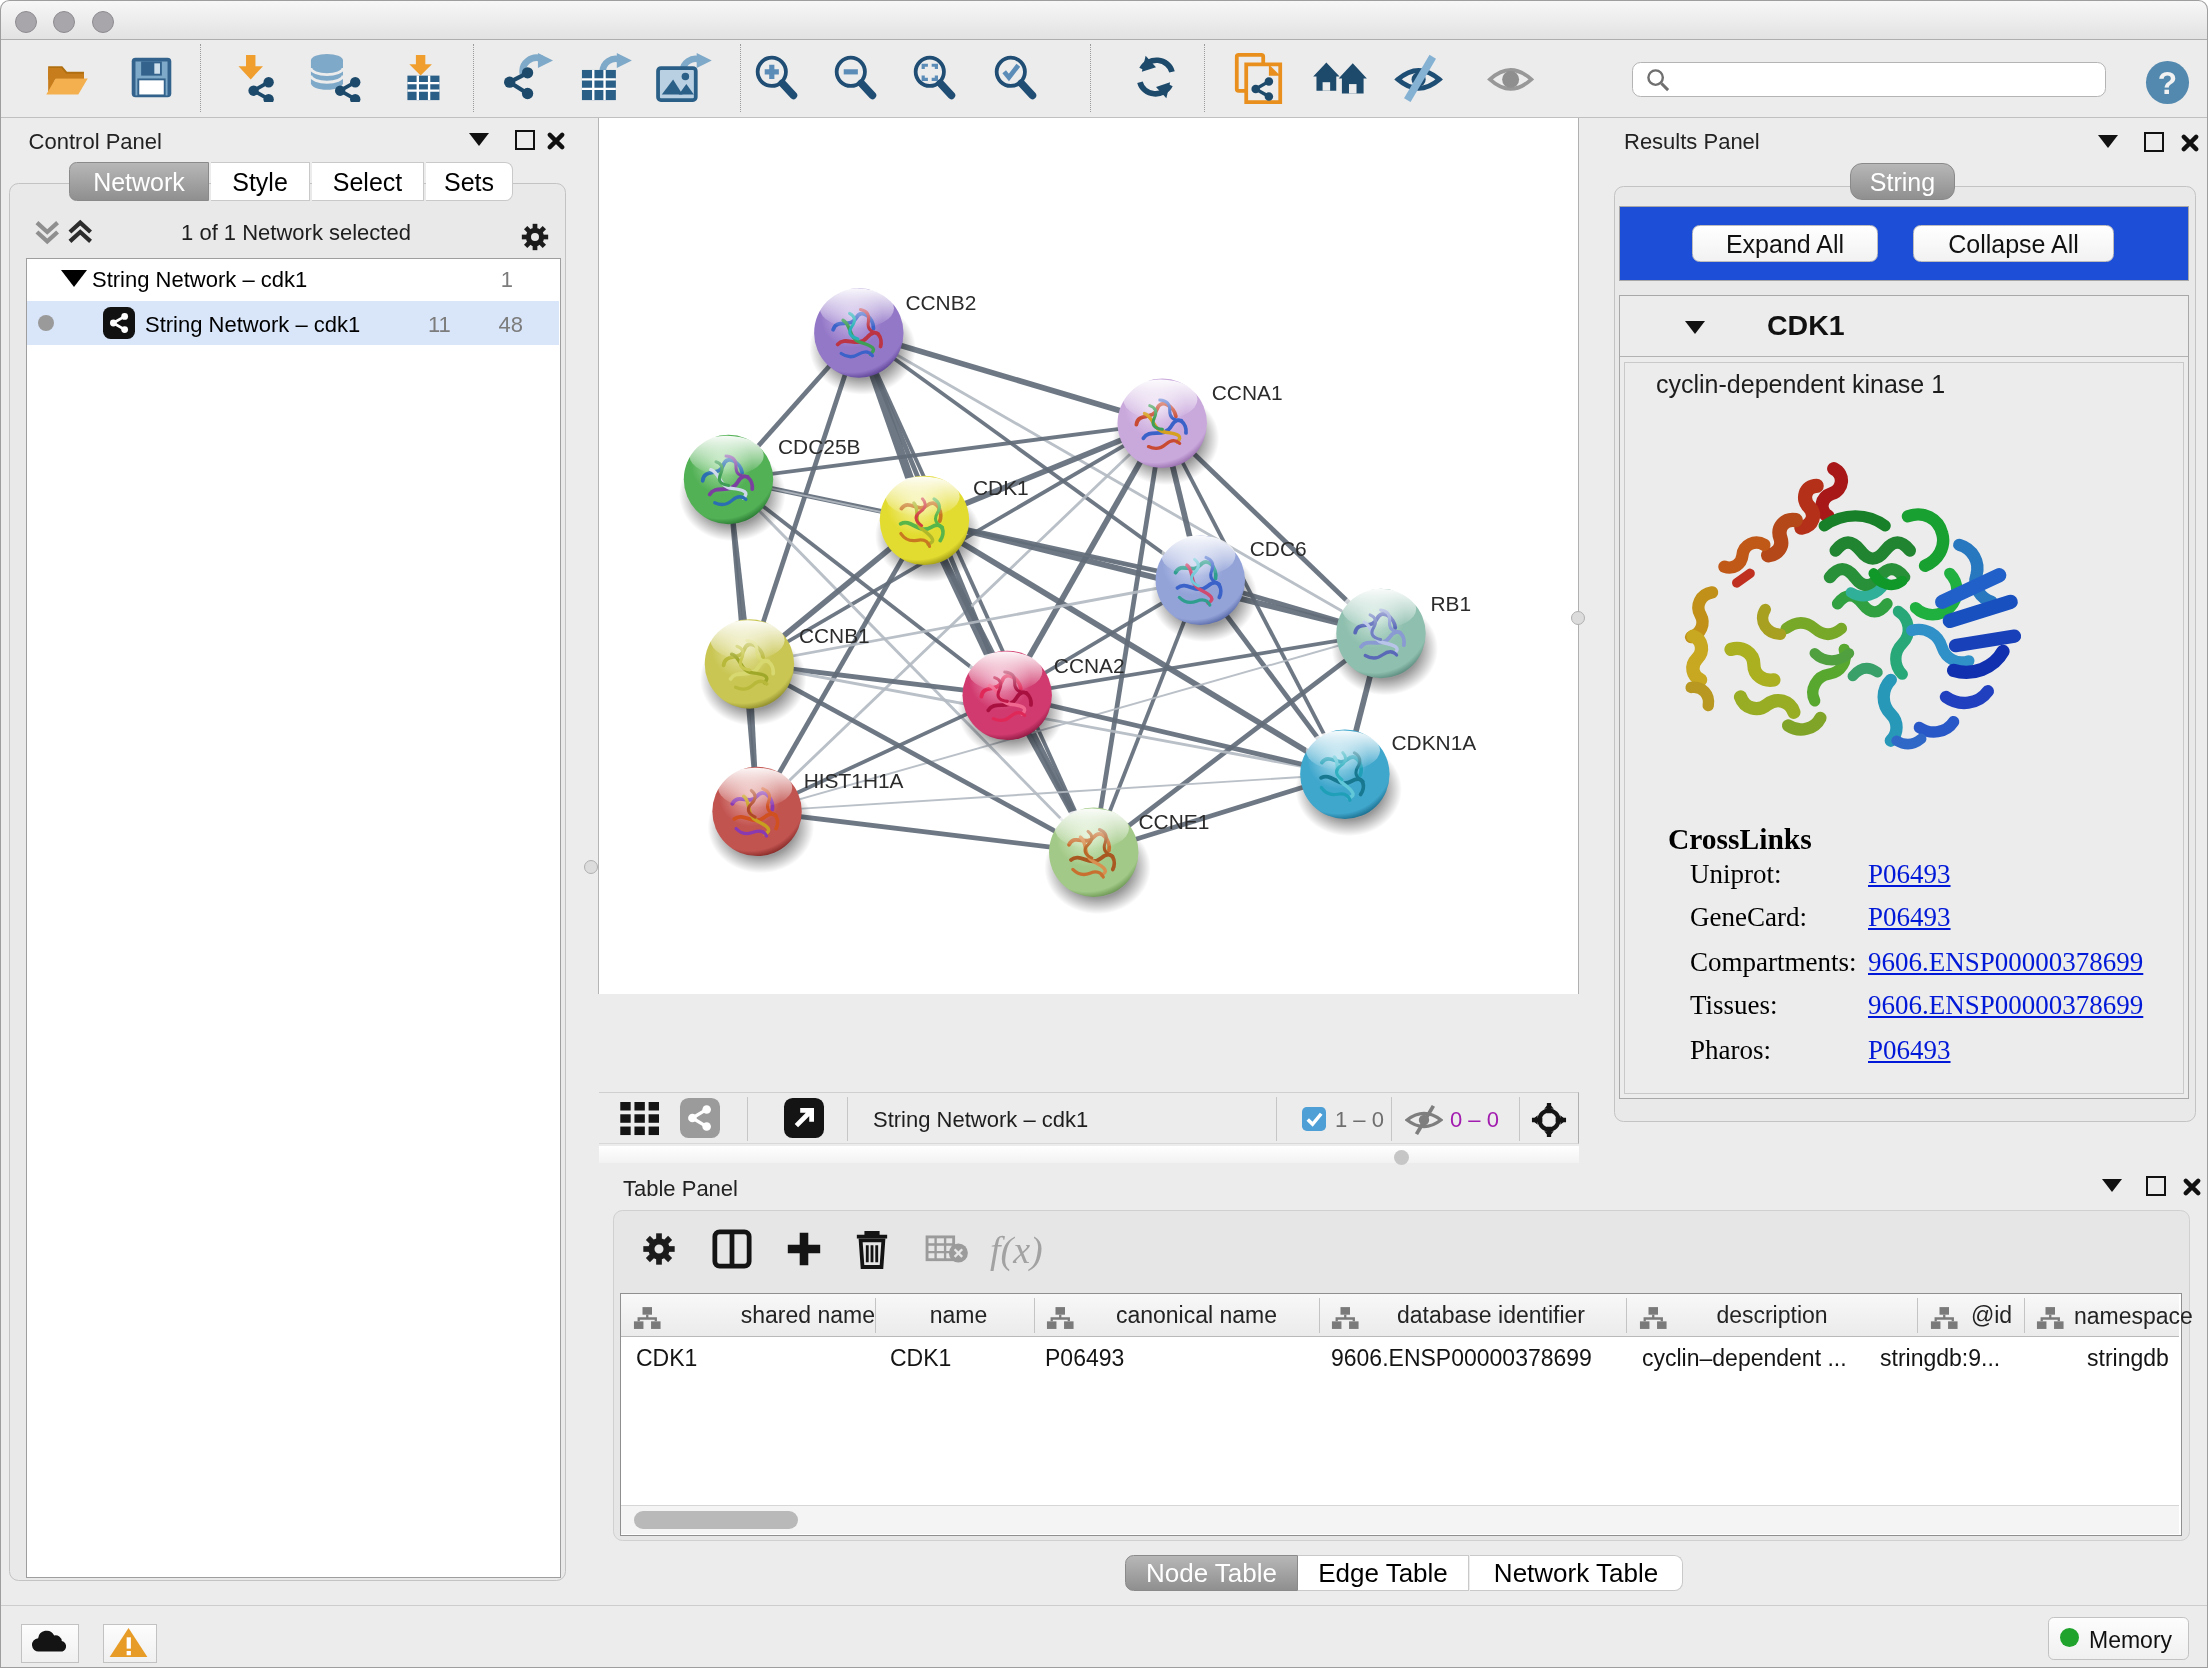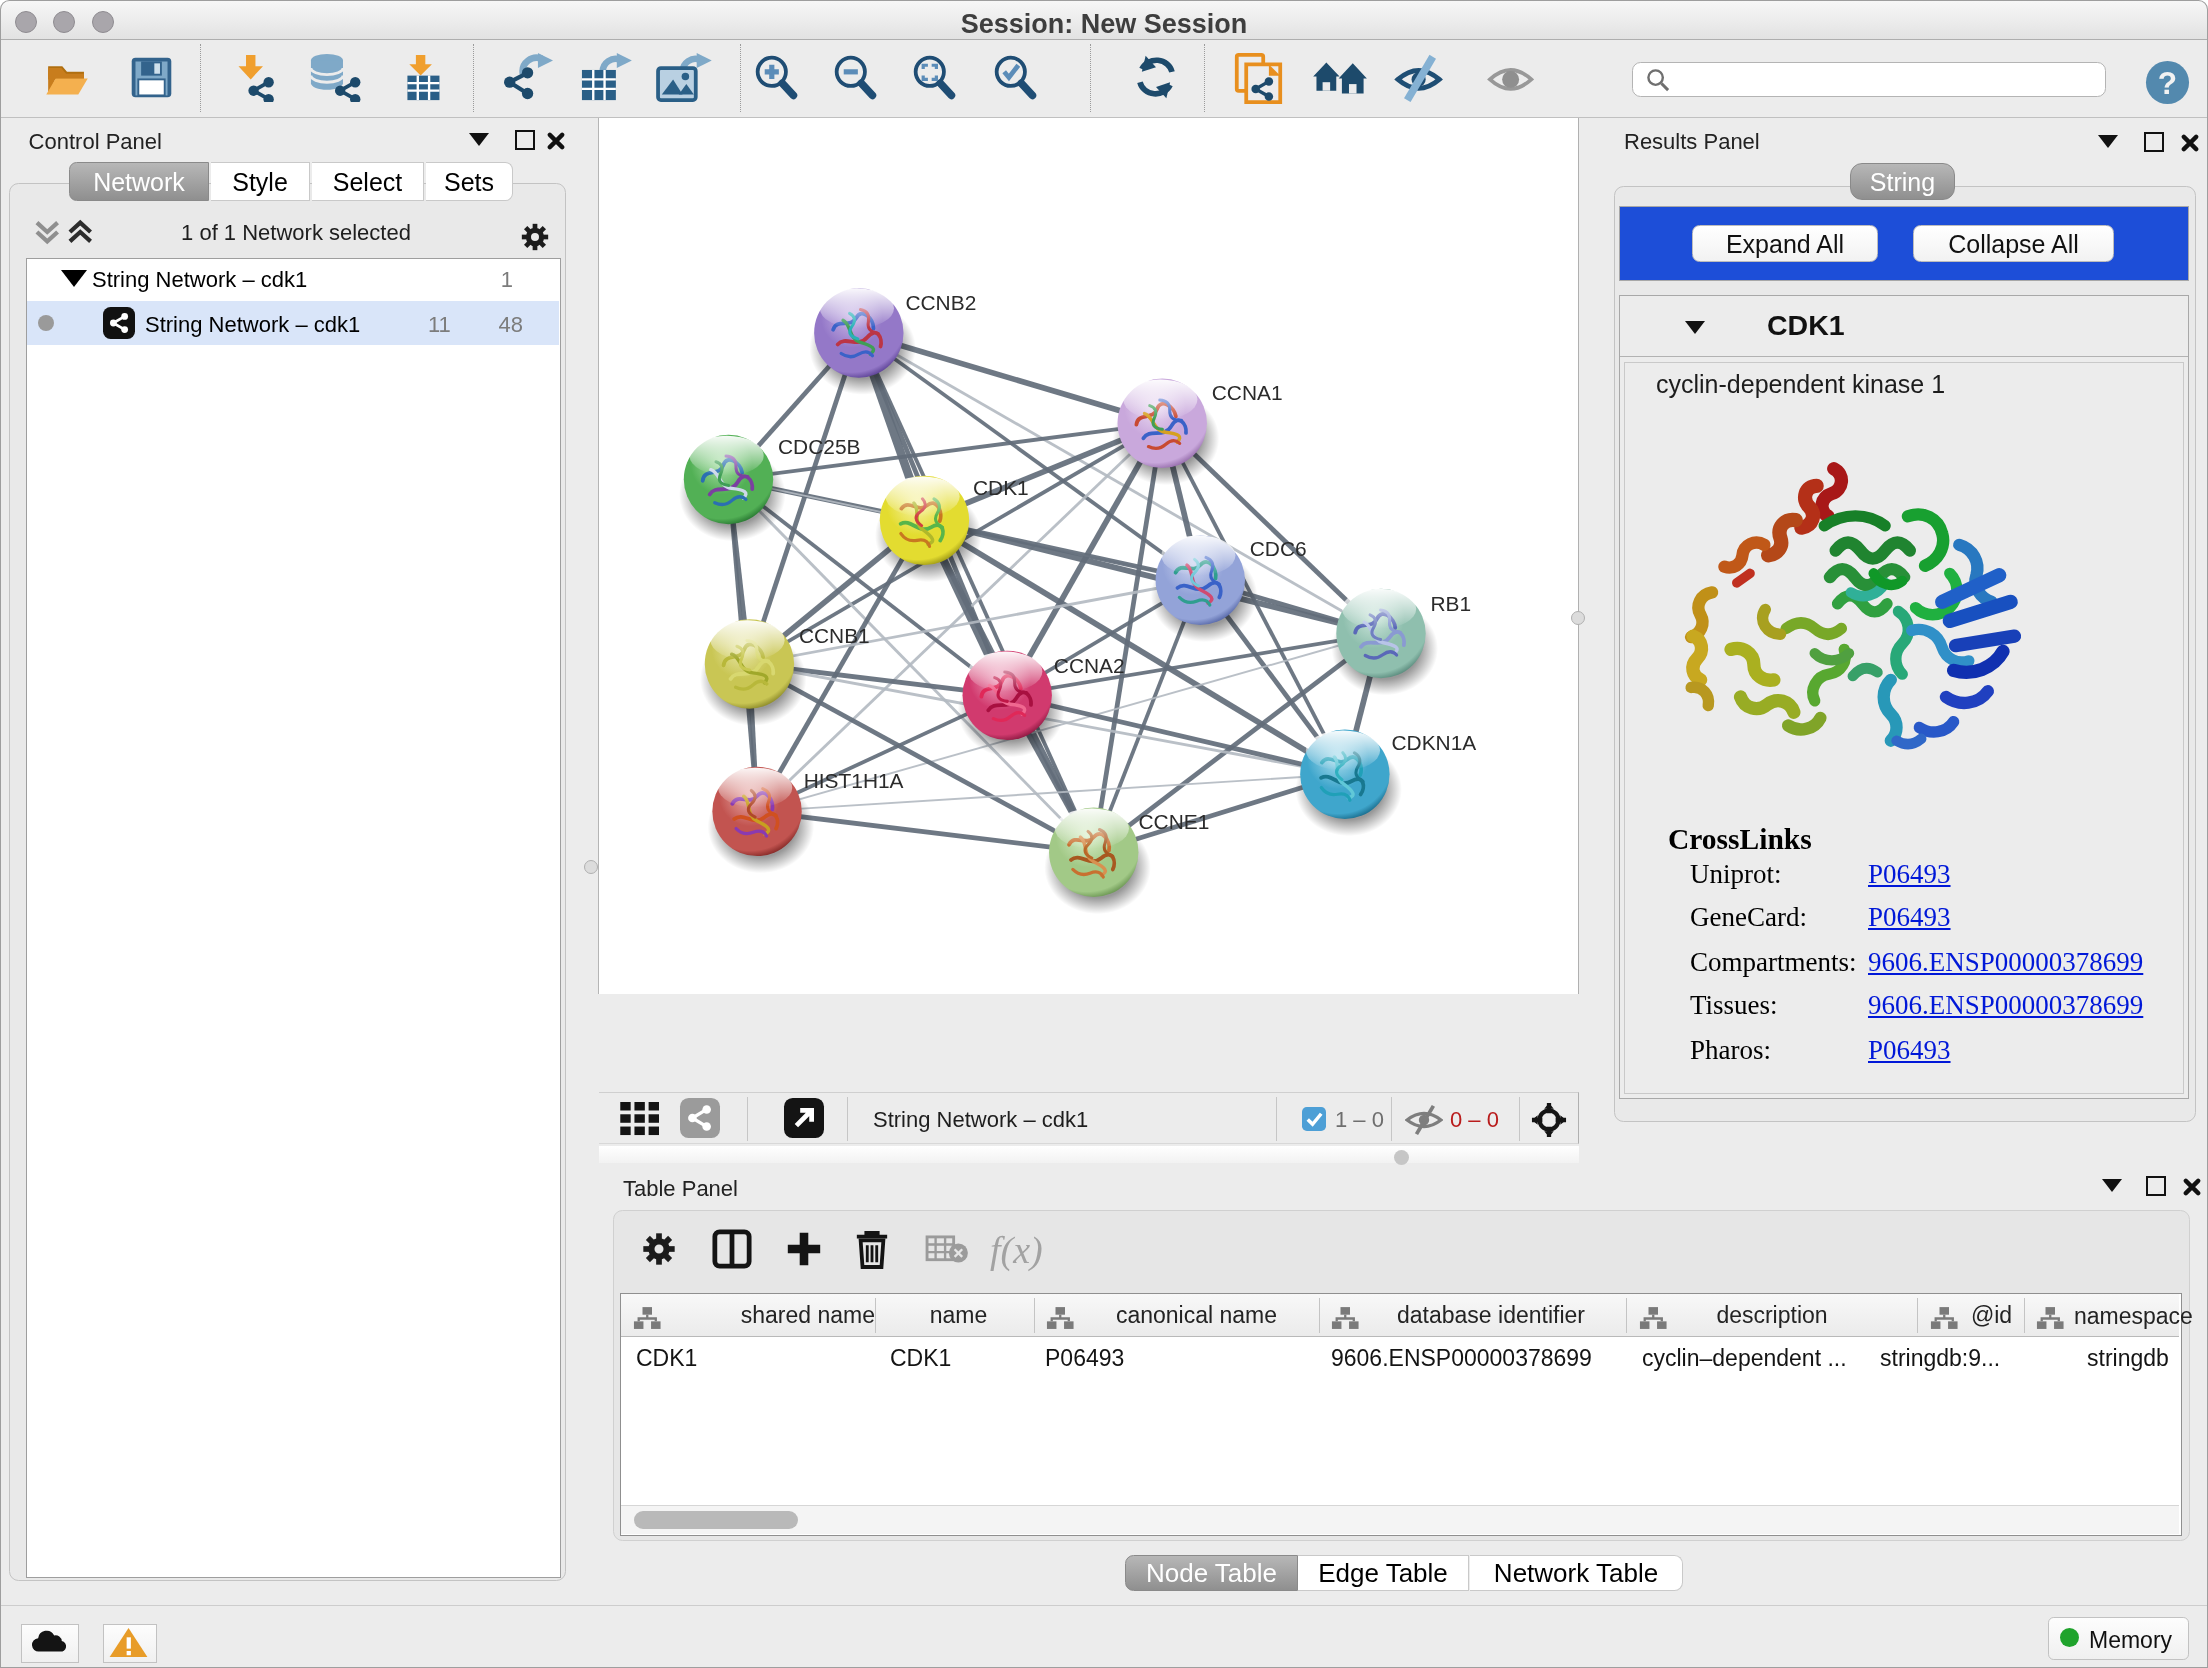--- a/index.html
+++ b/index.html
@@ -30,21 +30,20 @@
   .wsq { width:20px; height:20px; border:2.9px solid #111; background:transparent; }
   .btn { background:linear-gradient(#ffffff,#f2f2f2); border:1px solid #bdbdbd; border-radius:7.6px; text-align:center; color:#111; }
   .seltab { background:linear-gradient(#b7b7b7,#8f8f8f); color:#fff; }
 </style>
 </head>
 <body>
 <div id="titlebar" class="abs">
   <div class="tl abs" style="left:15px;"></div>
   <div class="tl abs" style="left:53px;"></div>
   <div class="tl abs" style="left:92px;"></div>
-  <div id="title" class="abs">Session: New Session</div>
 </div>
 <div id="toolbar" class="abs">
 <svg class="abs ticon" style="left:43px" width="48" height="49" viewBox="0 0 50 52">
   <path d="M5 14 h15 l5 6 h18 v8 H5 z" fill="#b06f10"></path>
   <path d="M5 44 V16 h14 l5 6 h19 v5 H13 L5 44" fill="#c87d1d"></path>
   <path d="M3 44 L13 27 h34 L37 44 Z" fill="#f4b04f"></path>
 </svg>
 <svg class="abs ticon" style="left:127px" width="49" height="49" viewBox="0 0 52 52">
   <rect x="5" y="5" width="42" height="42" rx="4" fill="#33638c"></rect>
   <rect x="9" y="9" width="34" height="36" fill="#7fa9c8"></rect>
@@ -531,21 +530,21 @@
         <path d="M6 13 l5 5 9-11" stroke="#fff" stroke-width="3.6" fill="none"></path>
       </svg>
   </div>
   <div class="abs" style="left:736px;top:14.3px;font-size:22px;color:#6e6e6e;">1 – 0</div>
   <div class="abs" style="left:792px;top:3.8px;height:44px;border-left:1.9px solid #c6c6c6;"></div>
   <svg class="abs" style="left:806px;top:10.5px" width="38" height="32" viewBox="0 0 40 34">
     <path d="M2 17 Q20 3 38 17 Q20 31 2 17 z" fill="none" stroke="#7e7e7e" stroke-width="3.4"></path>
     <circle cx="20" cy="17" r="5.5" fill="#7e7e7e"></circle>
     <path d="M30 2 L12 32" stroke="#7e7e7e" stroke-width="4"></path>
   </svg>
-  <div class="abs" style="left:851px;top:14.3px;font-size:22px;color:#b91c1c;">0 – 0</div>
+  <div class="abs" style="left:851px;top:14.3px;font-size:22px;color:#a21caf;">0 – 0</div>
   <div class="abs" style="left:920px;top:3.8px;height:44px;border-left:1.9px solid #c6c6c6;"></div>
   <svg class="abs" style="left:932px;top:8.6px" width="36" height="36" viewBox="0 0 38 38">
     <circle cx="19" cy="19" r="10" fill="none" stroke="#141414" stroke-width="4.5"></circle>
     <path d="M19 1 V12 M19 26 V37 M1 19 H12 M26 19 H37" stroke="#141414" stroke-width="4.5"></path>
     <path d="M19 1 l-5 6 h10 z M19 37 l-5 -6 h10 z M1 19 l6 -5 v10 z M37 19 l-6 -5 v10 z" fill="#141414"></path>
   </svg>
 </div>
 <div id="netsplit" class="abs">
     <div class="abs" style="left:795px; top:3.8px; width:15px; height:15px; border-radius:50%; background:#c6c6c6;"></div>
   </div>

